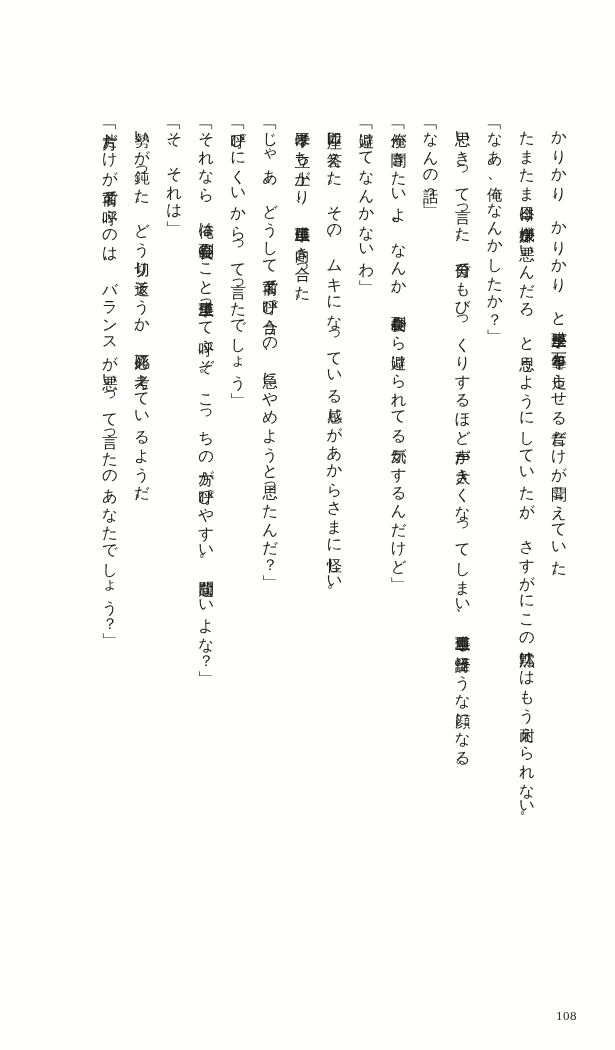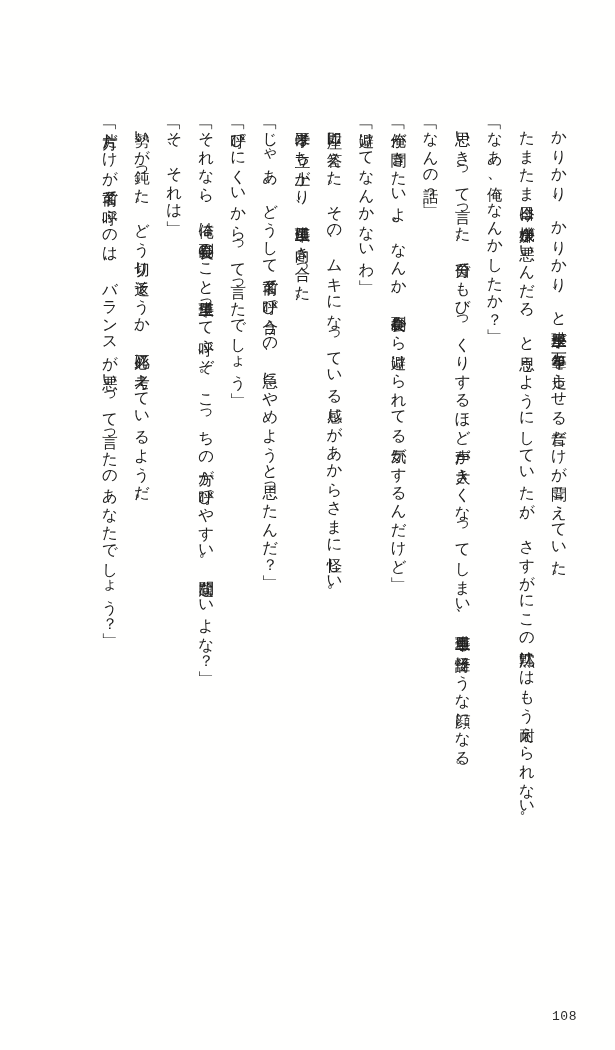--- a/index.html
+++ b/index.html
@@ -41,21 +41,21 @@
     text-indent: 0;
     white-space: pre-wrap;
   }
   .page-number {
     position: absolute;
     right: 38px;
     bottom: 26px;
     font-size: 13px;
     letter-spacing: 0.04em;
     color: #2a2a2a;
-    font-family: Liberation Mono, monospace;
+    font-family: Liberation Serif, serif;
   }
 </style>
 </head>
 <body>
 
 <div class="page">
 
   <div class="text-body">
     <p>かりかり、かりかり、と瑛里華が万年筆を走らせる音だけが聞こえていた。</p>
     <p>たまたま今日は機嫌が悪いんだろ、と思うようにしていたが、さすがにこの沈黙にはもう耐えられない。</p>

